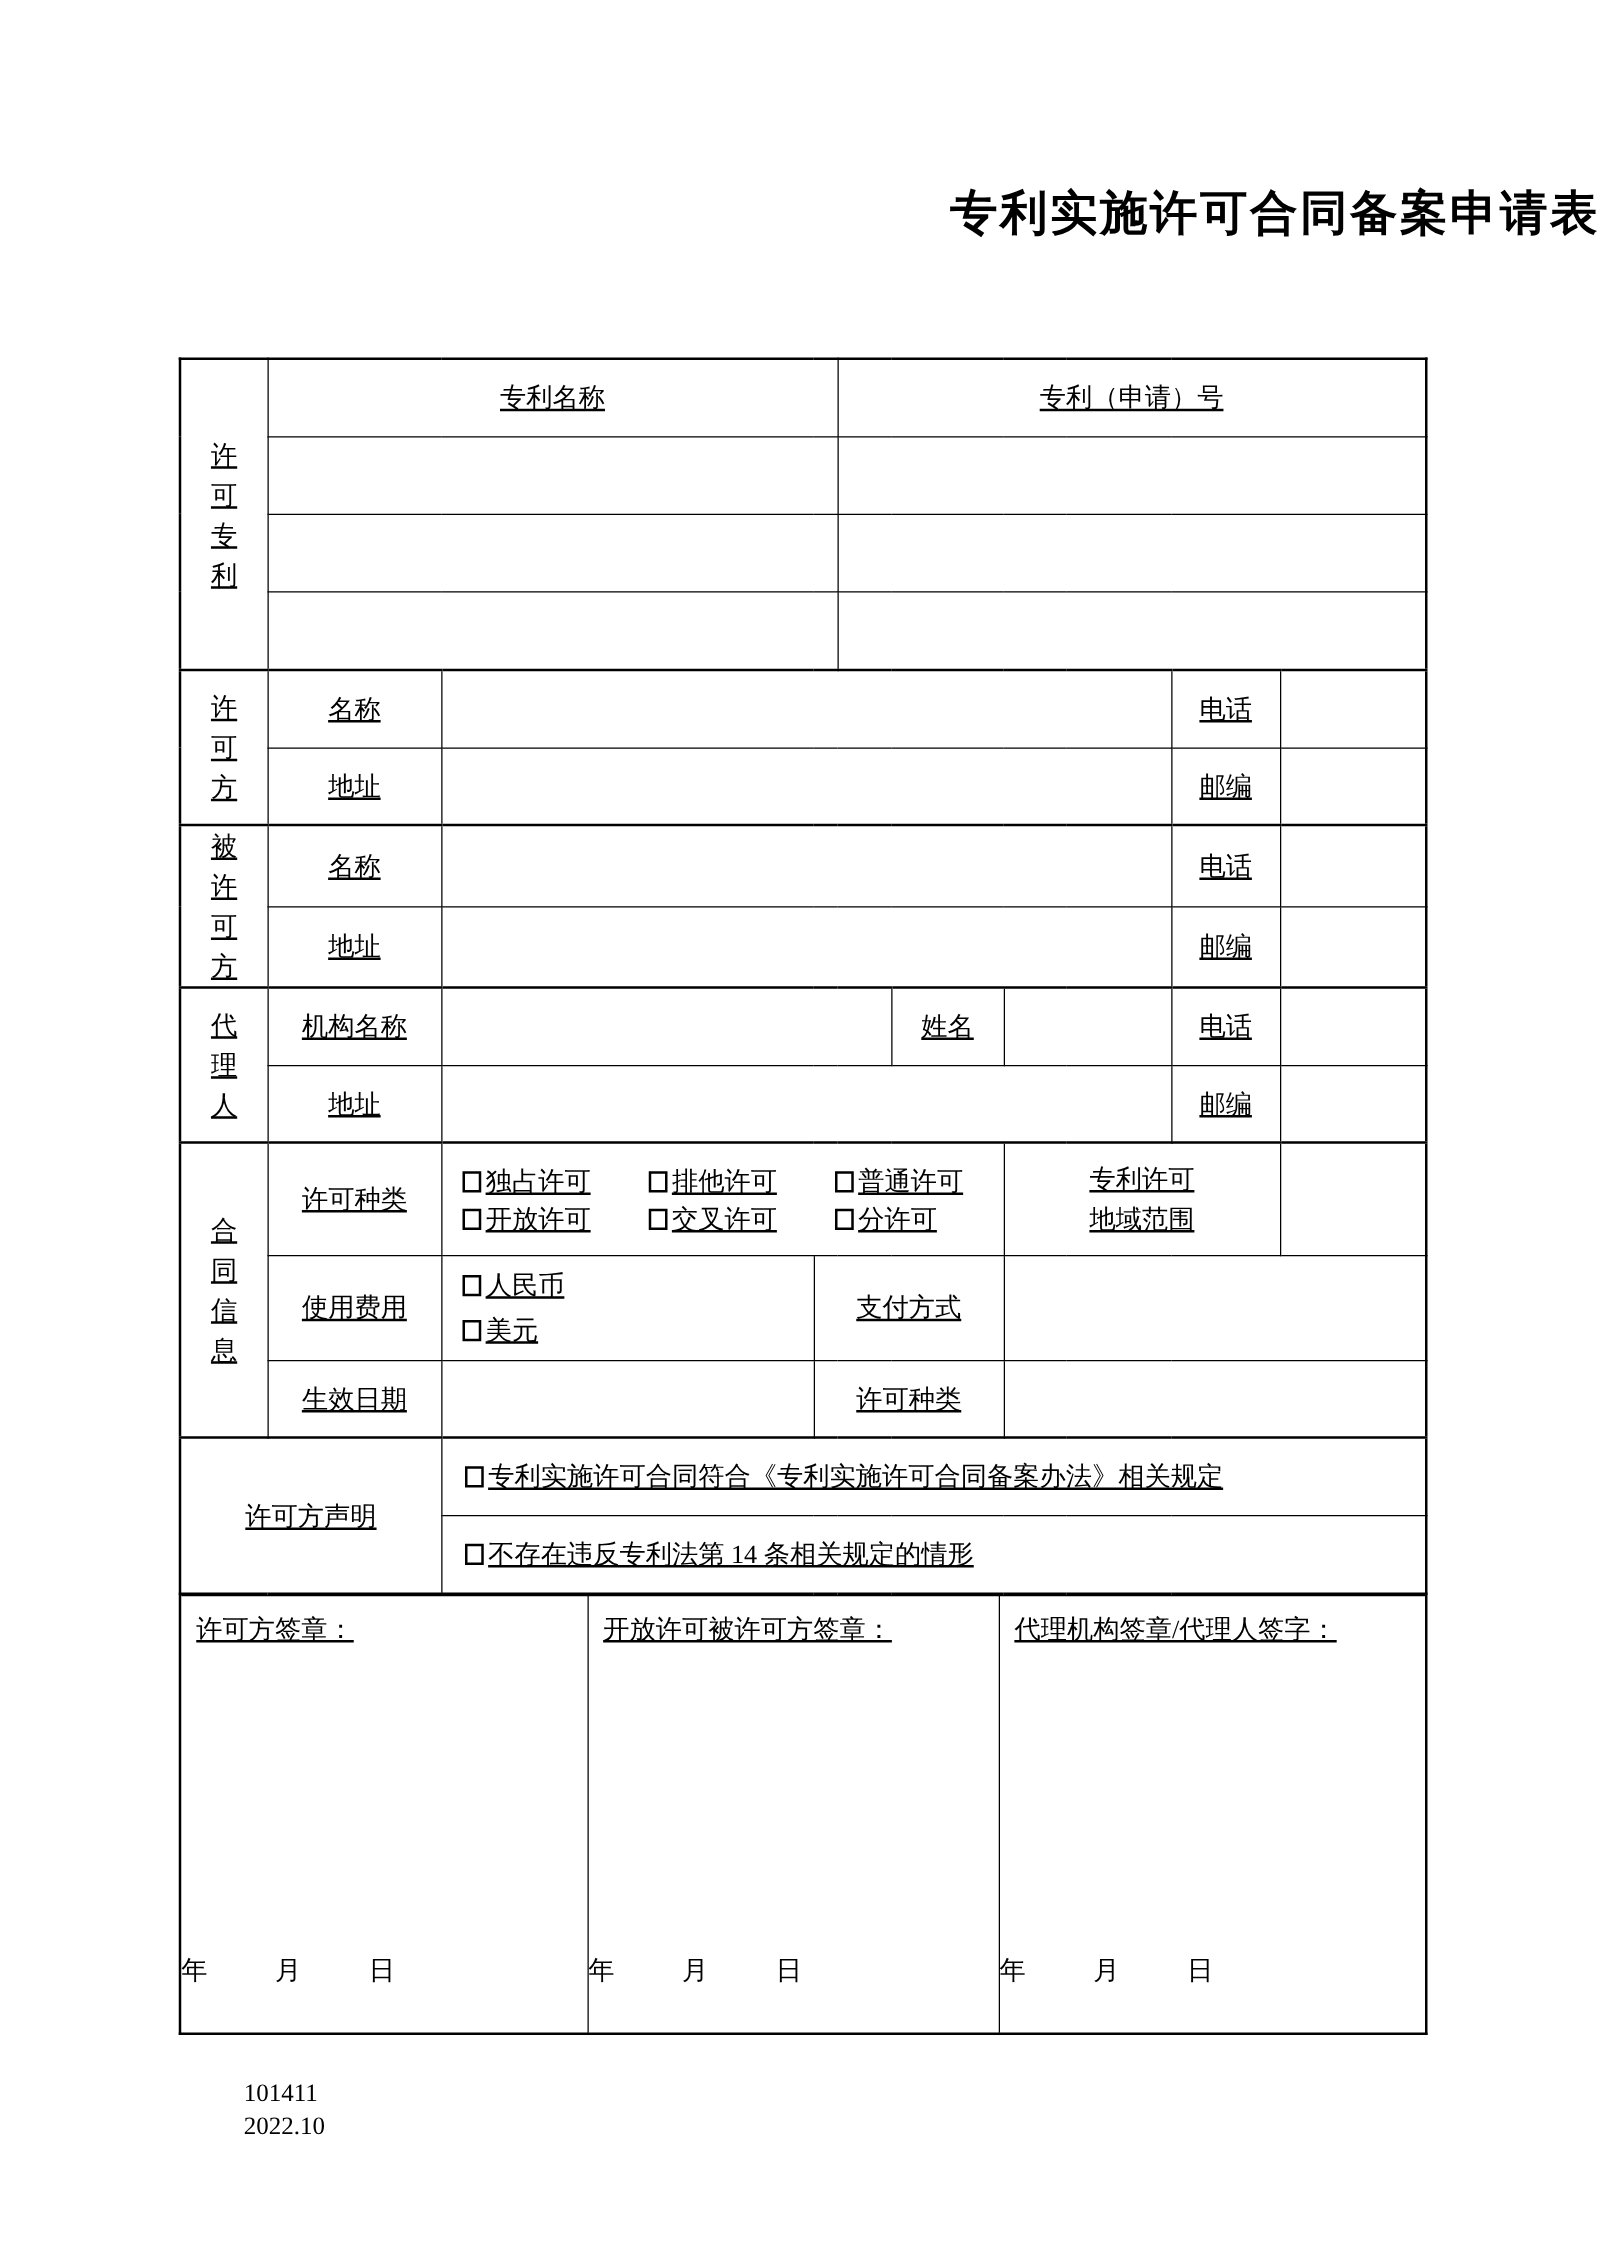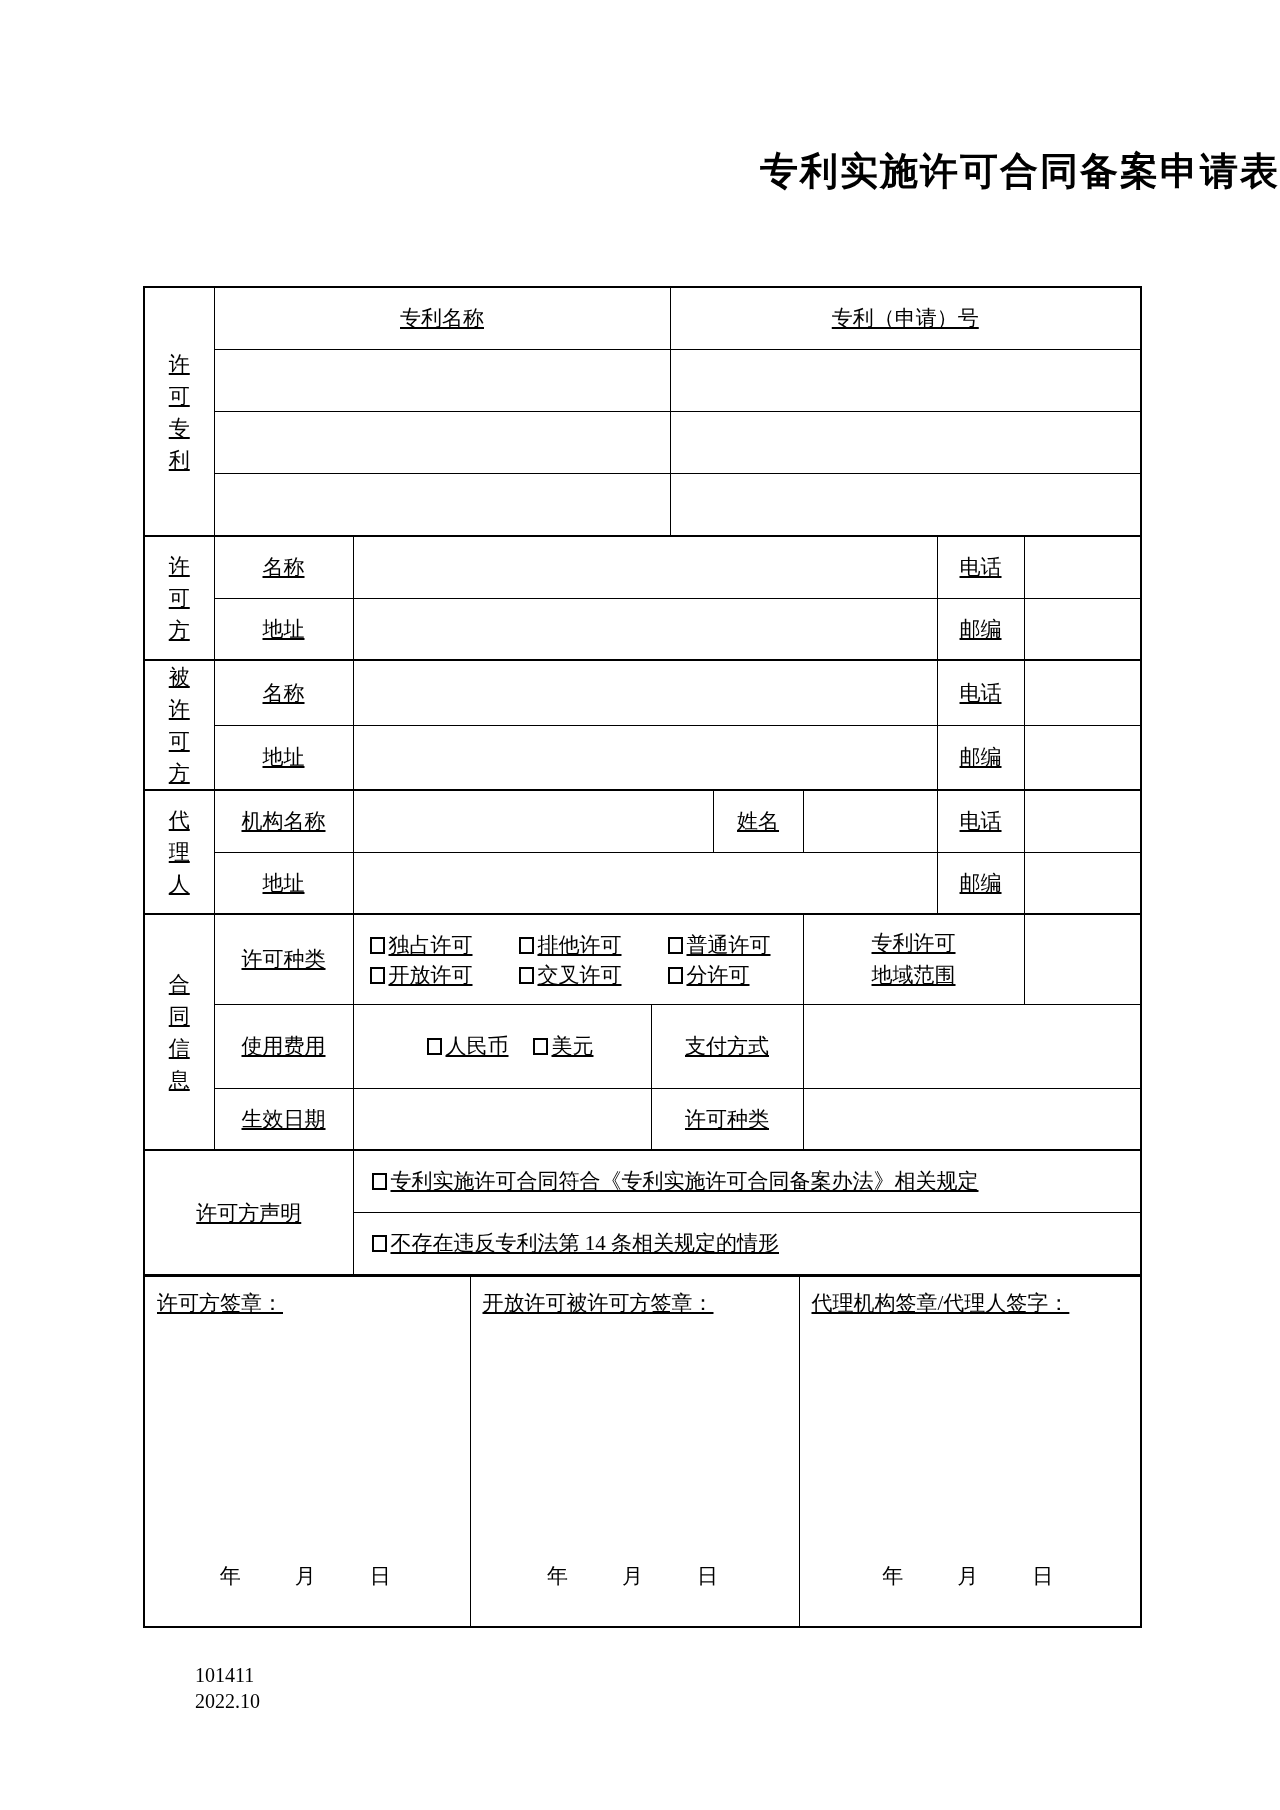--- a/index.html
+++ b/index.html
@@ -49,30 +49,30 @@
     width: 15px; height: 17px;
     border: 2px solid #000;
     vertical-align: -2px;
     margin-right: 4px;
   }
   .opt { white-space: nowrap; }
   .cbrow {
     display: flex; justify-content: flex-start; align-items: flex-end;
     gap: 46px; padding-left: 16px; height: 30px;
   }
-  .cbcol { display: flex; flex-direction: row; justify-content: center; gap: 8px; height: 100%; }
+  .cbcol { display: flex; flex-direction: column; justify-content: center; gap: 8px; height: 100%; }
   .leftcell { text-align: left; }
   .two-line { line-height: 32px; }
   .decl-text { text-align: left; padding-left: 18px; }
   table.sig { border: 2px solid #000; border-top: none; }
   .sig td { height: 350px; vertical-align: top; position: relative; }
   .sig-label { text-align: left; padding: 12px 6px 0 12px; font-size: 21px; }
   .sig-date {
     position: absolute; bottom: 36px; left: 0; right: 0;
-    text-align: center; font-size: 21px; letter-spacing: 4px;
+    text-align: left; font-size: 21px; letter-spacing: 4px;
   }
   .footer {
     margin: 34px 0 0 195px;
     font-size: 20px;
     line-height: 1.32;
   }
 </style>
 </head>
 <body>
 

